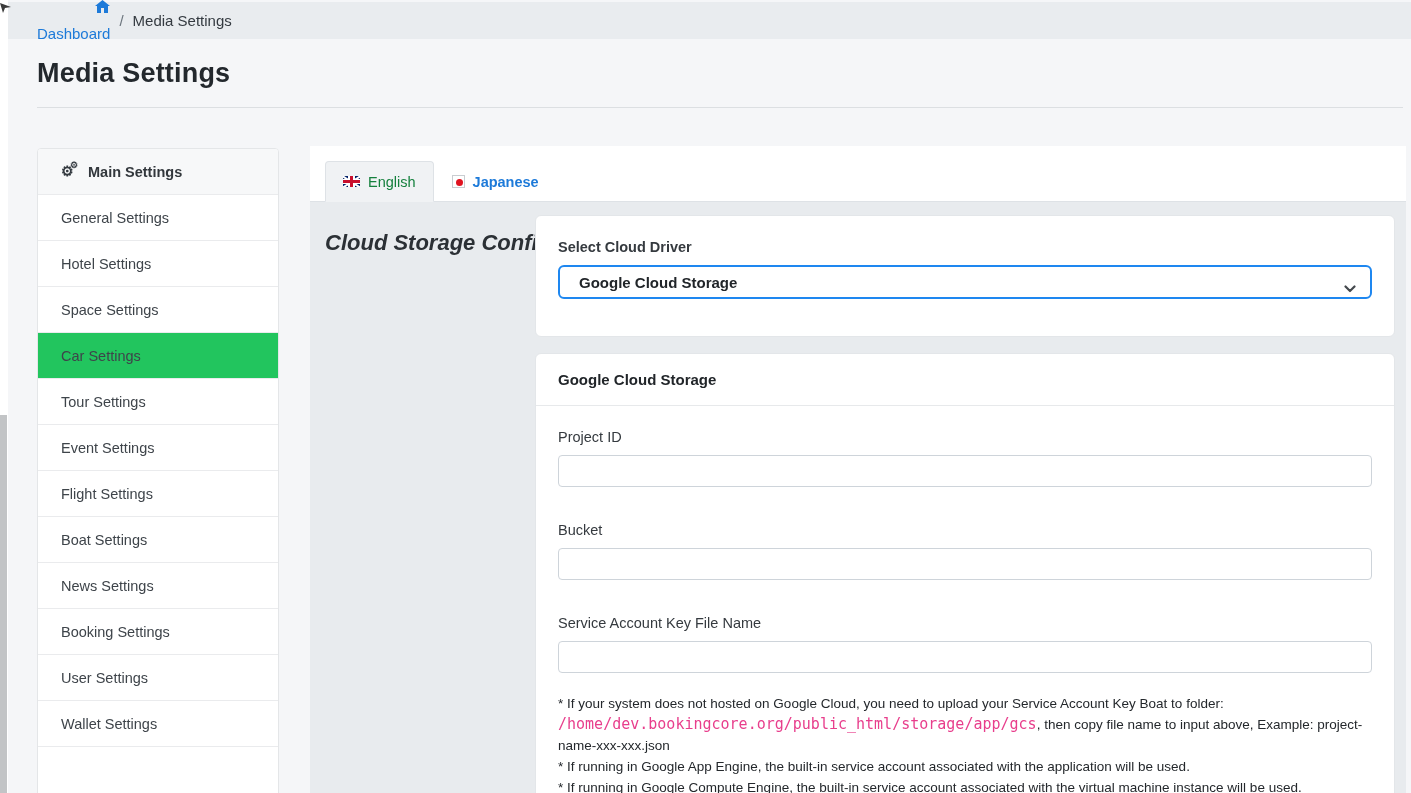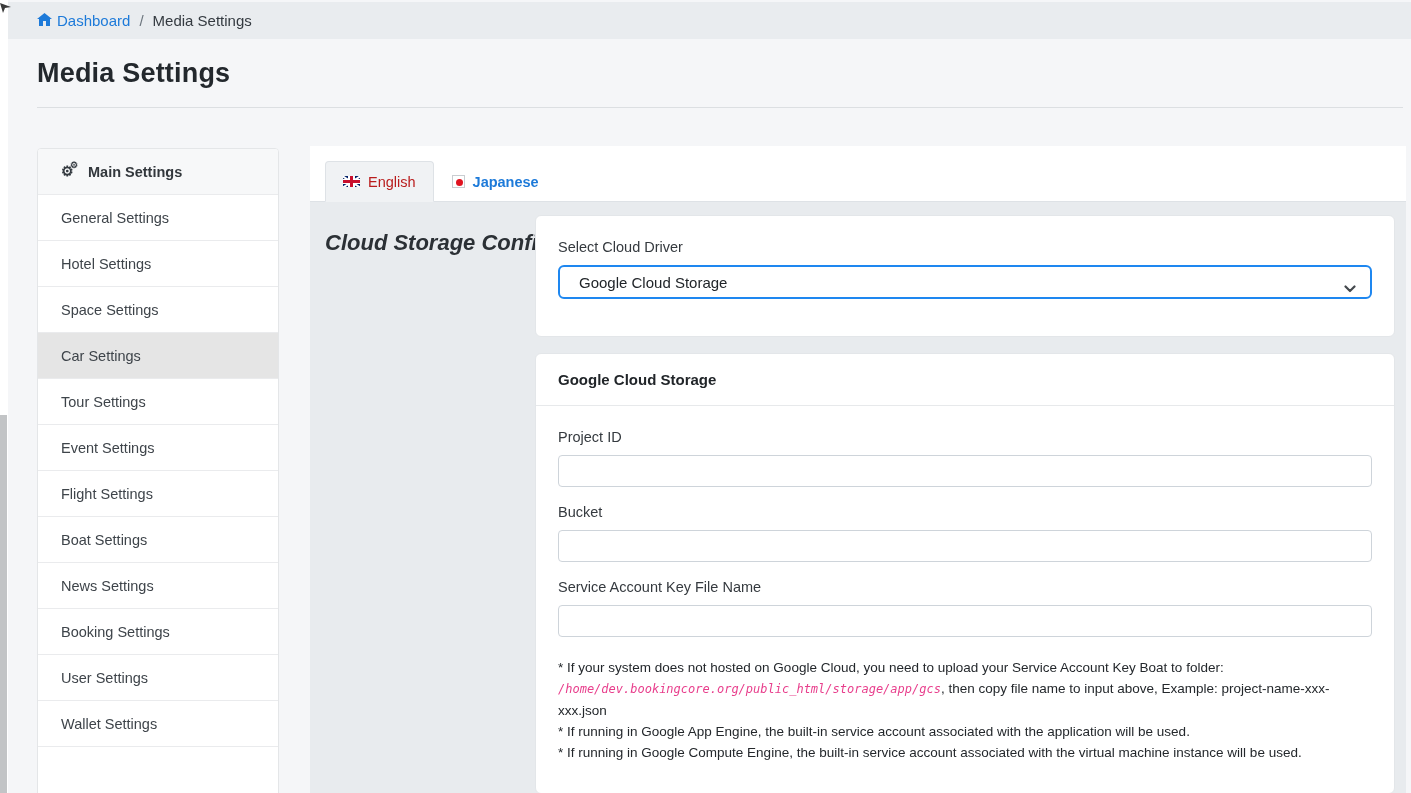--- a/index.html
+++ b/index.html
@@ -17,51 +17,51 @@
   .left-edge { position:absolute; left:0; top:0; width:8px; height:793px; background:#ffffff; }
   .scroll-thumb { position:absolute; left:0; top:415px; width:7px; height:378px; background:#c2c4c6; }
   .mouse-cursor { position:absolute; left:0; top:0; width:12px; height:11px; }
 
   
   .breadcrumb-bar {
     position:absolute; left:8px; top:2px; right:0; height:37px;
     background:#e9ecef; display:flex; align-items:center; padding-left:29px;
     font-size:15px;
   }
-  .crumb-link { color:#1d7ad9; text-decoration:none; display:inline-flex; align-items:flex-start; gap:5px; cursor:pointer; }
+  .crumb-link { color:#1d7ad9; text-decoration:none; display:inline-flex; align-items:flex-end; gap:13px; cursor:pointer;flex-direction:column; }
   .crumb-sep { color:#6c757d; margin:0 9px; }
   .crumb-current { color:#343a40; }
   .home-icon { display:inline-block; width:15px; height:13px; }
 
   
   .page-title { position:absolute; left:37px; top:58px; font-size:27px; font-weight:700; color:#23282d; letter-spacing:.2px; }
   .title-divider { position:absolute; left:37px; right:8px; top:107px; border-top:1px solid #dcdfe2; }
 
   
   .sidebar {
     position:absolute; left:37px; top:148px; width:242px; height:646px;
     background:#ffffff; border:1px solid #e4e6e8; border-radius:4px 4px 0 0;
     overflow:hidden; font-size:14.5px; color:#3e444a;
   }
   .side-item {
     height:46px; display:flex; align-items:center; padding:0 12px 0 23px;
     border-bottom:1px solid #eaebed; background:#ffffff; cursor:pointer;
   }
   .side-item.header { background:#f7f8f9; font-weight:700; color:#32373c; cursor:default; }
-  .side-item.subtle { background:#e5e5e5; }
+  .side-item.subtle { background:#22c55e; }
   .cogs-icon { position:relative; display:inline-block; width:20px; height:16px; margin-right:7px; font-style:normal; color:#343a40; }
   .cogs-icon .g1 { position:absolute; left:0; top:-1px; font-size:14px; line-height:16px; }
   .cogs-icon .g2 { position:absolute; left:9px; top:-4px; font-size:9px; line-height:10px; }
 
   
   .main-panel { position:absolute; left:310px; top:146px; width:1096px; height:647px; background:#ffffff; }
   .tabs-row { height:56px; border-bottom:1px solid #dee2e6; display:flex; align-items:flex-end; padding-left:15px; }
   .tab {
     display:flex; align-items:center; gap:8px; padding:10px 17px; font-size:14.5px;
-    color:#b91c1c; cursor:pointer; margin-bottom:-1px; border:1px solid transparent;
+    color:#15803d; cursor:pointer; margin-bottom:-1px; border:1px solid transparent;
     border-radius:4px 4px 0 0; height:41px;
   }
   .tab.active { background:#f0f2f4; border-color:#dee2e6 #dee2e6 #f0f2f4; }
   .tab.inactive { color:#1d7ad9;font-weight:bold; }
 
   
   .flag-uk { position:relative; width:17px; height:11px; background:#012169; overflow:hidden; flex:0 0 auto; }
   .flag-uk .diag1,.flag-uk .diag2 { position:absolute; left:-3px; top:4.5px; width:23px; height:2px; background:#fff; }
   .flag-uk .diag1 { transform:rotate(33deg); }
   .flag-uk .diag2 { transform:rotate(-33deg); }
@@ -71,41 +71,41 @@
   .flag-uk .rh { position:absolute; left:0; top:4px; width:17px; height:3px; background:#c8102e; }
   .flag-jp { position:relative; width:13px; height:13px; background:#fff; border:1px solid #c9cdd1; flex:0 0 auto; }
   .flag-jp .sun { position:absolute; left:3px; top:3px; width:7px; height:7px; border-radius:50%; background:#e0121f; }
 
   
   .tab-content { position:relative; height:591px; background:#e8ebee; }
   .section-title { position:absolute; left:15px; top:28px; font-size:22px; font-weight:700; color:#2b3035;font-style:italic; }
   .cards { position:absolute; left:225px; top:13px; width:860px; display:flex; flex-direction:column; gap:16px; }
   .card { background:#ffffff; border:1px solid #e3e6e9; border-radius:6px; }
 
-  .driver-card { padding:23px 22px 37px 22px; }
+  .driver-card { padding:23px 22px 37px 22px;font-weight:bold; }
   .field-label { font-size:14.5px; color:#353a3f; margin-bottom:10px; }
   .select-box {
     position:relative; height:34px; border:2px solid #1e87f0; border-radius:6px;
     background:#fff; display:flex; align-items:center; padding:0 36px 0 19px;
     font-size:15px; color:#212529; cursor:pointer;
   }
   .select-box .chev { position:absolute; right:14px; top:12px; }
 
   .gcs-header { padding:17px 22px; border-bottom:1px solid #e7e9eb; }
   .gcs-title { font-size:15px; font-weight:700; color:#212529; }
   .gcs-body { padding:23px 22px 30px 22px; }
-  .form-group { margin-bottom:17px; }
+  .form-group { margin-bottom:35px; }
   .text-input {
     width:100%; height:32px; border:1px solid #ced4da; border-radius:4px;
     background:#fff; font-family:"Liberation Sans",sans-serif; font-size:14px;
     padding:0 10px; color:#212529; outline:none;
   }
   .notes { margin-top:20px; font-size:13.5px; line-height:21px; color:#24282c; }
   .notes code {
-    font-family:"DejaVu Sans Mono", monospace; font-size:12px; color:#e83e8c;font-style:italic;
+    font-family:"DejaVu Sans Mono", monospace; font-size:15px; color:#e83e8c;
   }
 </style>
 </head>
 <body>
 
 <div class="page-bg"></div>
 
 <div class="breadcrumb-bar">
   <a class="crumb-link">
     <span class="home-icon">

